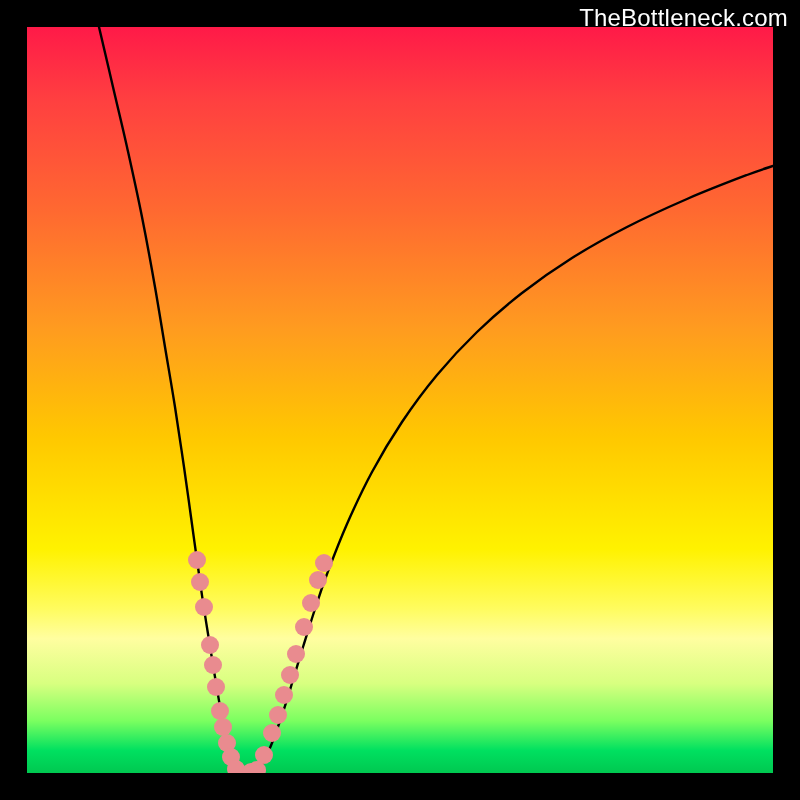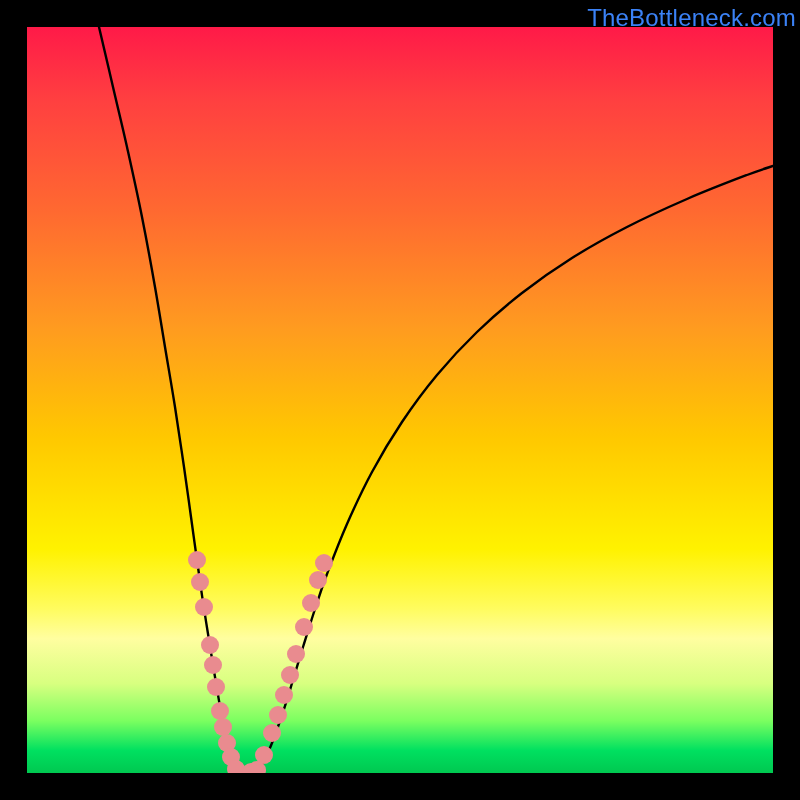--- a/index.html
+++ b/index.html
@@ -28,22 +28,22 @@
       #fffea0 82%,
       #d8ff80 88%,
       #7bff60 93%,
       #00e060 97%,
       #00c850 100%
     );
   }
   .watermark {
     position: absolute;
     top: 4px;
-    right: 4px;
-    color: #3b82f6;
+    right: 12px;
+    color: #ffffff;
     font-size: 24px;
     font-weight: 500;
     letter-spacing: 0.2px;
     user-select: none;
     margin-left: 6px;
   }
   svg {
     position: absolute;
     left: 0;
     top: 0;

